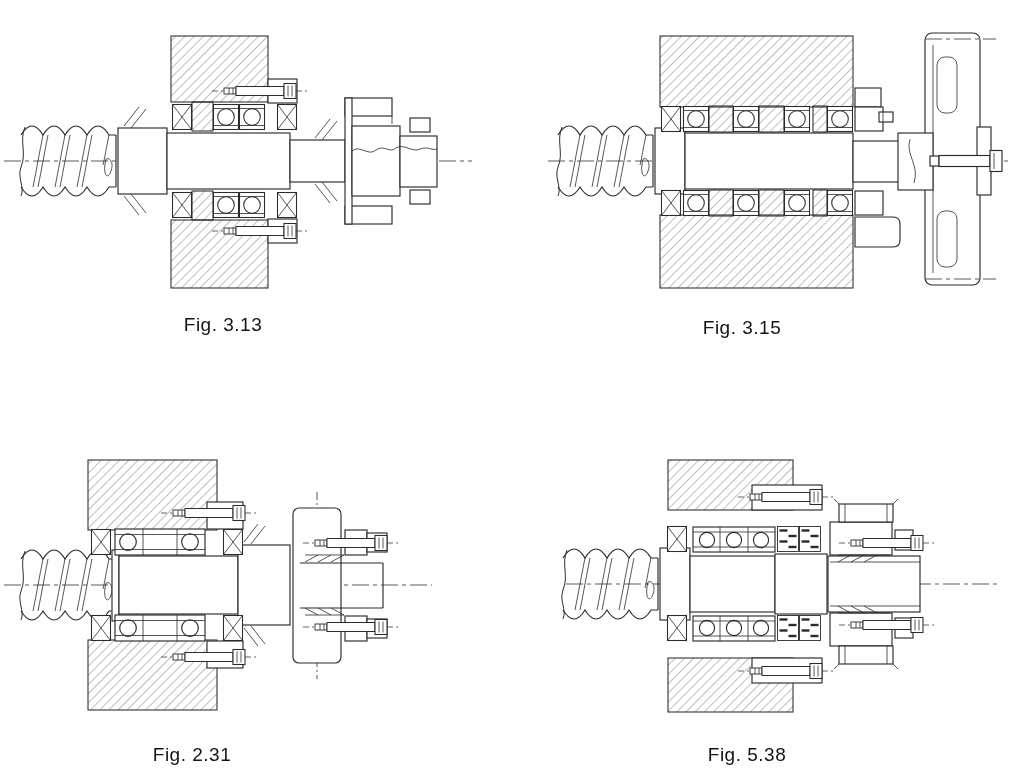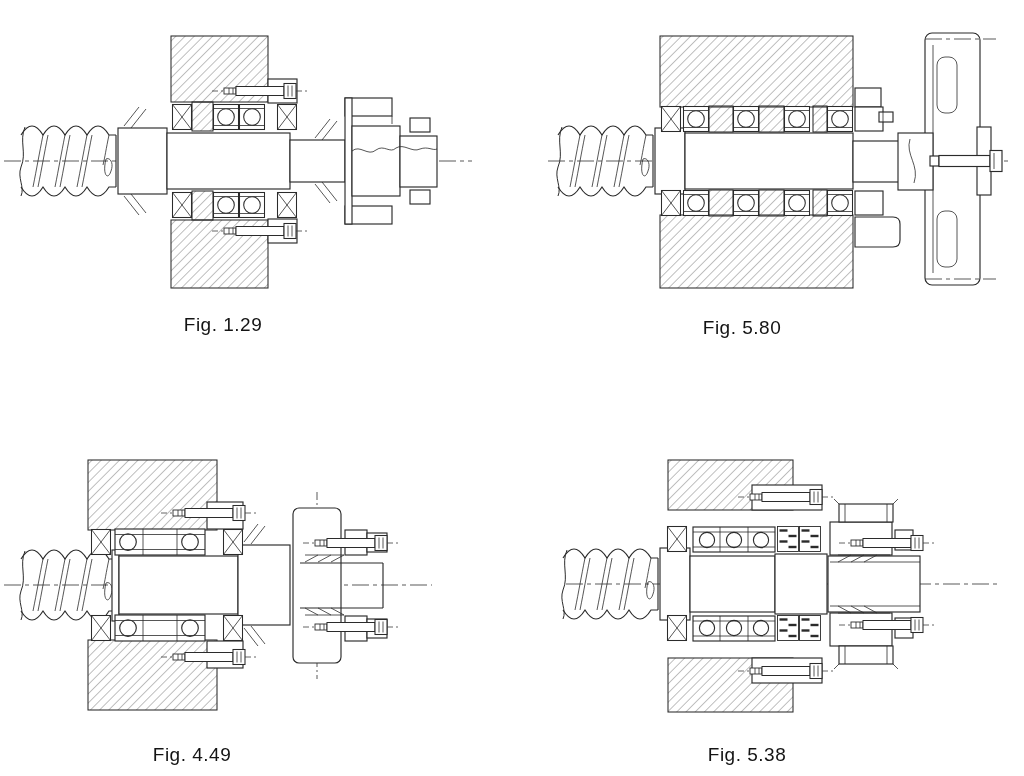--- a/index.html
+++ b/index.html
@@ -297,18 +297,18 @@
     <path class="tn" d="M839,664 L834,669 M893,664 L898,669 M845,646 V664 M887,646 V664"></path>
     <path class="tn" d="M838,555 H890 M838,562 L851,555 M851,562 L864,555 M864,562 L877,555"></path>
     <path class="tn" d="M838,613 H890 M838,606 L851,613 M851,606 L864,613 M864,606 L877,613"></path>
     <rect class="lnf" x="895" y="530" width="18" height="20"></rect>
     <rect class="lnf" x="895" y="618" width="18" height="20"></rect>
     <use href="#blt" transform="translate(923,543)"></use>
     <use href="#blt" transform="translate(923,625)"></use>
   </g>
 </svg>
 
-<div class="caption" style="left:223px;top:314px">Fig. 1.29</div>
-<div class="caption" style="left:742px;top:317px">Fig. 5.80</div>
-<div class="caption" style="left:192px;top:744px">Fig. 4.49</div>
+<div class="caption" style="left:223px;top:314px">Fig. 3.13</div>
+<div class="caption" style="left:742px;top:317px">Fig. 3.15</div>
+<div class="caption" style="left:192px;top:744px">Fig. 2.31</div>
 <div class="caption" style="left:747px;top:744px">Fig. 5.38</div>
 
 </div>
 
 </body></html>

